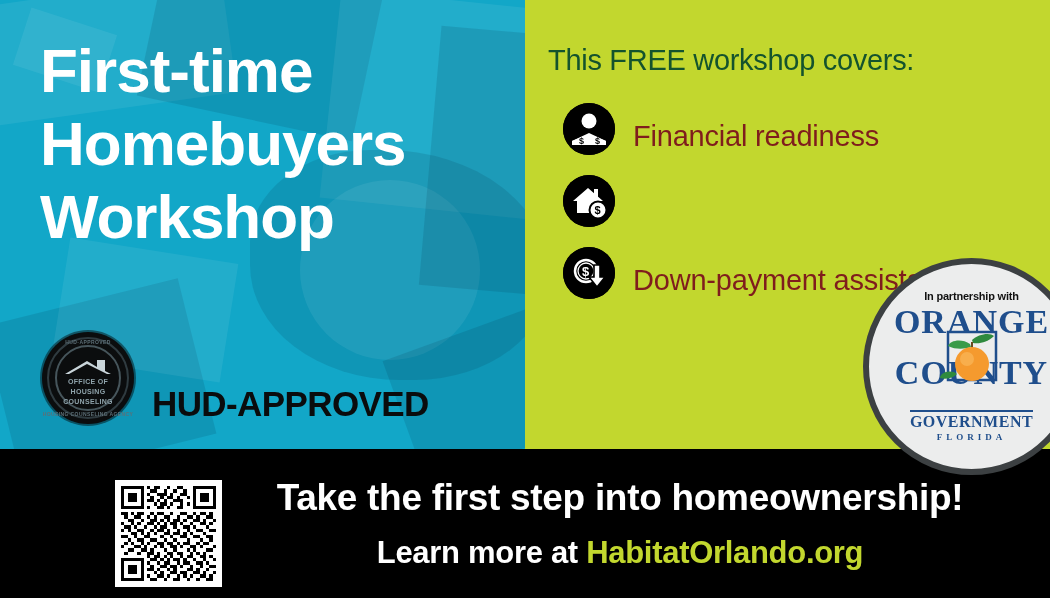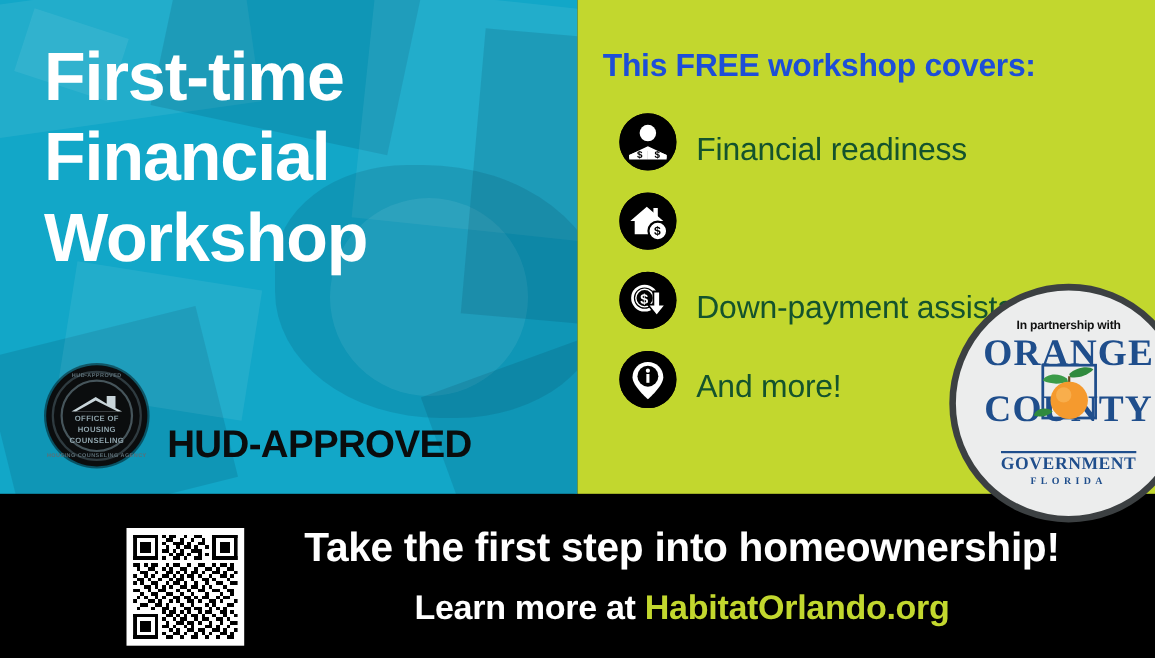--- a/index.html
+++ b/index.html
@@ -62,32 +62,32 @@
     white-space:nowrap;
   }
 
   
   #green-panel{
     position:absolute;left:525px;top:0;width:525px;height:449px;
     background:#c2d72e;overflow:hidden;
   }
   #covers-heading{
     position:absolute;left:23px;top:44px;
-    color:#1d4ed8;font-size:29px;font-weight:bold;letter-spacing:-.3px;
+    color:#14532d;font-size:29px;font-weight:normal;letter-spacing:-.3px;
     white-space:nowrap;
   }
   #bullets{position:absolute;left:38px;top:98px;width:470px;}
   .bullet{display:flex;align-items:center;gap:18px;margin-bottom:10px;min-height:62px;}
   .bullet-icon{
     width:52px;height:52px;border-radius:50%;background:#000;
     flex:0 0 auto;position:relative;
   }
   .bullet-icon svg{position:absolute;left:0;top:0;}
   .bullet-text{
-    color:#14532d;font-size:29px;line-height:1.12;letter-spacing:-.2px;margin-top:14px;
+    color:#7f1d1d;font-size:29px;line-height:1.12;letter-spacing:-.2px;margin-top:14px;
   }
 
   
   #partner-circle{
     position:absolute;left:863px;top:258px;width:205px;height:205px;
     border-radius:50%;background:#eceded;border:6px solid #3c4042;
     z-index:6;overflow:hidden;
   }
   #partner-label{
     position:absolute;left:0;top:26px;width:100%;text-align:center;
@@ -132,21 +132,21 @@
       <div class="bg-soft" style="left:300px;top:180px;width:180px;height:180px;border-radius:50%;"></div>
       <div class="bg-dark" style="left:0;top:300px;width:200px;height:160px;transform:rotate(-14deg);"></div>
       <div class="bg-soft" style="left:60px;top:250px;width:170px;height:120px;transform:rotate(9deg);"></div>
       <div class="bg-dark" style="left:400px;top:330px;width:160px;height:130px;transform:rotate(-20deg);"></div>
       <div class="bg-soft" style="left:20px;top:20px;width:90px;height:60px;transform:rotate(18deg);"></div>
       <div class="bg-dark" style="left:430px;top:30px;width:110px;height:260px;transform:rotate(5deg);"></div>
     </div>
 
     <div id="title-block">
       <div>First-time</div>
-      <div>Financial</div>
+      <div>Homebuyers</div>
       <div>Workshop</div>
     </div>
 
     <div id="hud-row">
       <div id="hud-seal">
         <div class="ring"></div>
         <div class="ring2"></div>
         <div class="arc-top">HUD-APPROVED</div>
         <svg class="roof" viewBox="0 0 50 17">
           <path d="M2 16 L24 3 L34 9 L34 2 L42 2 L42 13 L48 16 Z" fill="#c9d5da"></path>
@@ -201,32 +201,20 @@
             <circle cx="26" cy="26" r="26" fill="#000"></circle>
             <circle cx="23" cy="24" r="11" fill="none" stroke="#fff" stroke-width="2.5"></circle>
             <circle cx="23" cy="24" r="8" fill="none" stroke="#fff" stroke-width="1.3"></circle>
             <text x="19" y="29" font-size="13" font-family="Liberation Sans, sans-serif" font-weight="bold" fill="#fff">$</text>
             <path d="M31 18 L37 18 L37 30 L42 30 L34 40 L26 30 L31 30 Z" fill="#fff" stroke="#000" stroke-width="1.6"></path>
           </svg>
         </div>
         <div class="bullet-text">Down-payment assistance</div>
       </div>
 
-      <div class="bullet">
-        <div class="bullet-icon">
-          <svg width="52" height="52" viewBox="0 0 52 52">
-            <circle cx="26" cy="26" r="26" fill="#000"></circle>
-            <path d="M26 10 C18 10 12 16 12 24 C12 32 26 44 26 44 C26 44 40 32 40 24 C40 16 34 10 26 10 Z" fill="#fff"></path>
-            <circle cx="26" cy="23" r="9.5" fill="#000"></circle>
-            <circle cx="26" cy="18" r="1.9" fill="#fff"></circle>
-            <rect x="24.6" y="21" width="2.8" height="8" fill="#fff"></rect>
-          </svg>
-        </div>
-        <div class="bullet-text">And more!</div>
-      </div>
 
     </div>
   </div>
 
   <div id="partner-circle">
     <div id="partner-label">In partnership with</div>
     <div id="oc-logo">
       <div class="oc-l1">ORANGE</div>
       <div class="oc-l2">COUNTY</div>
       <div><span class="oc-l3">GOVERNMENT</span></div>

